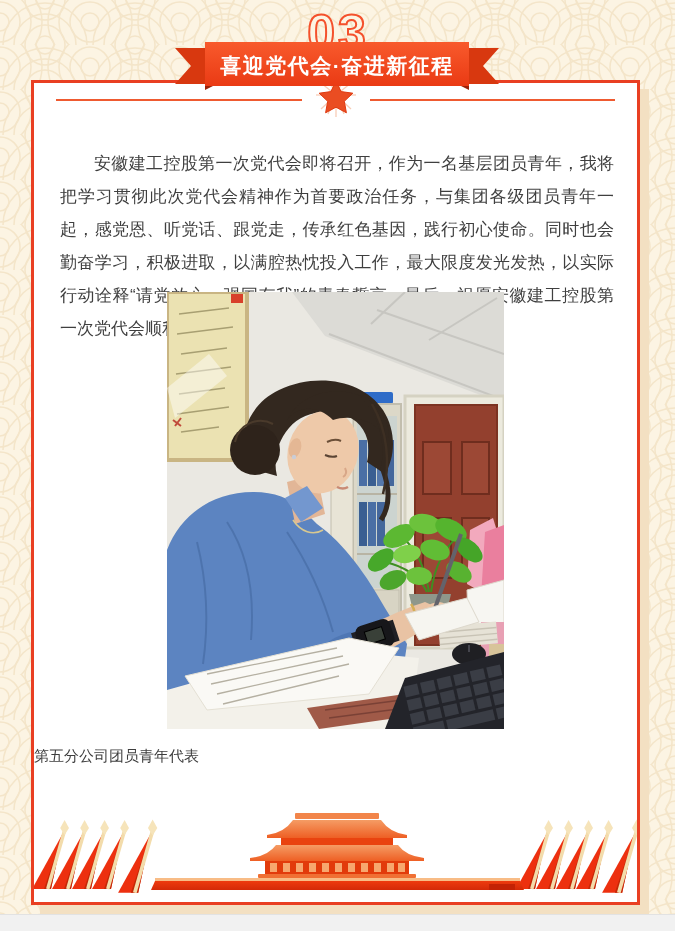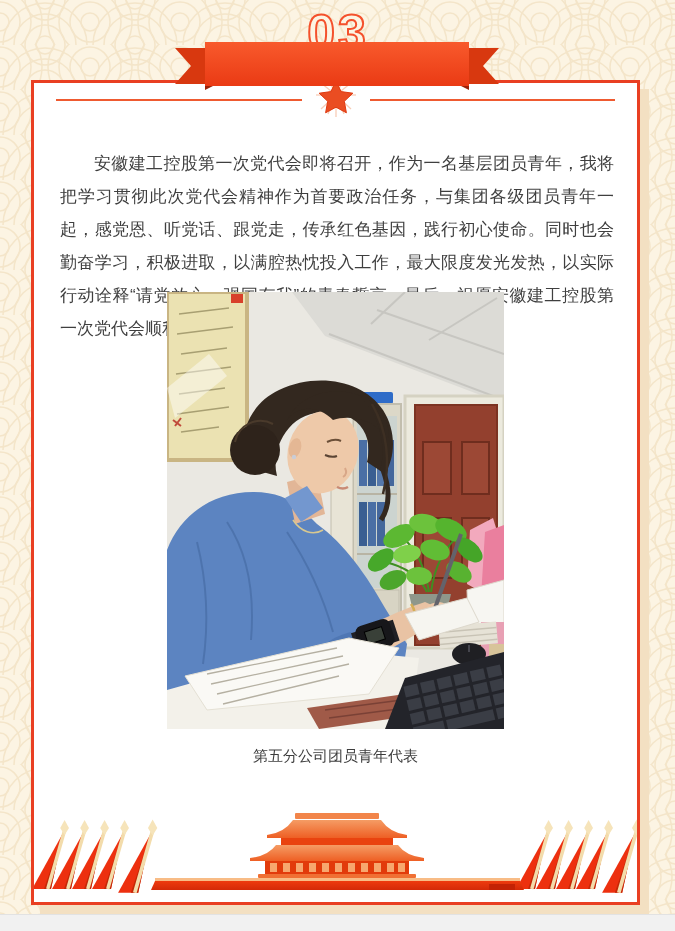--- a/index.html
+++ b/index.html
@@ -38,21 +38,21 @@
   .paragraph{
     position:absolute;left:26px;top:64px;width:554px;
     font-size:17px;line-height:33px;color:#3f3f3f;
     text-align:justify;text-indent:2em;margin:0;
   }
   .photo{
     position:absolute;left:133px;top:209px;width:337px;height:437px;
     display:block;
   }
   .caption{
-    position:absolute;left:0;top:659px;width:100%;text-align:center;
+    position:absolute;left:0;top:659px;width:100%;text-align:left;
     font-size:15px;line-height:27px;color:#3d3d3d;
   }
   .deco{position:absolute;left:0;top:728px;width:603px;height:84px;}
 </style>
 </head>
 <body>
 
 <div class="screen">
 
   <svg class="bg-pattern" width="675" height="915">
@@ -90,20 +90,21 @@
         <stop offset="0" stop-color="#f85a2c"></stop>
           <stop offset="1" stop-color="#ea3a14"></stop>
       </linearGradient>
     </defs>
     <polygon points="40,8 6,8 22,26 6,44 40,44" fill="#d8380f"></polygon>
     <polygon points="296,8 330,8 314,26 330,44 296,44" fill="#d8380f"></polygon>
     <polygon points="36,44 36,50 48,44" fill="#9c2208"></polygon>
     <polygon points="300,44 300,50 288,44" fill="#9c2208"></polygon>
     <rect x="36" y="2" width="264" height="44" fill="url(#bandGrad)"></rect>
   </svg>
+  <div class="ribbon-label">喜迎党代会·奋进新征程</div>
 
   <div class="card">
 
     <div class="divider-line"></div>
     <div class="star-badge">
       <svg width="56" height="42" viewBox="0 0 56 42">
         <g stroke="#f7cdb6" stroke-width="1.3">
           <line x1="28" y1="16" x2="28" y2="-2"></line>
             <line x1="28" y1="16" x2="28" y2="38"></line>
           <line x1="28" y1="16" x2="8" y2="16"></line>

